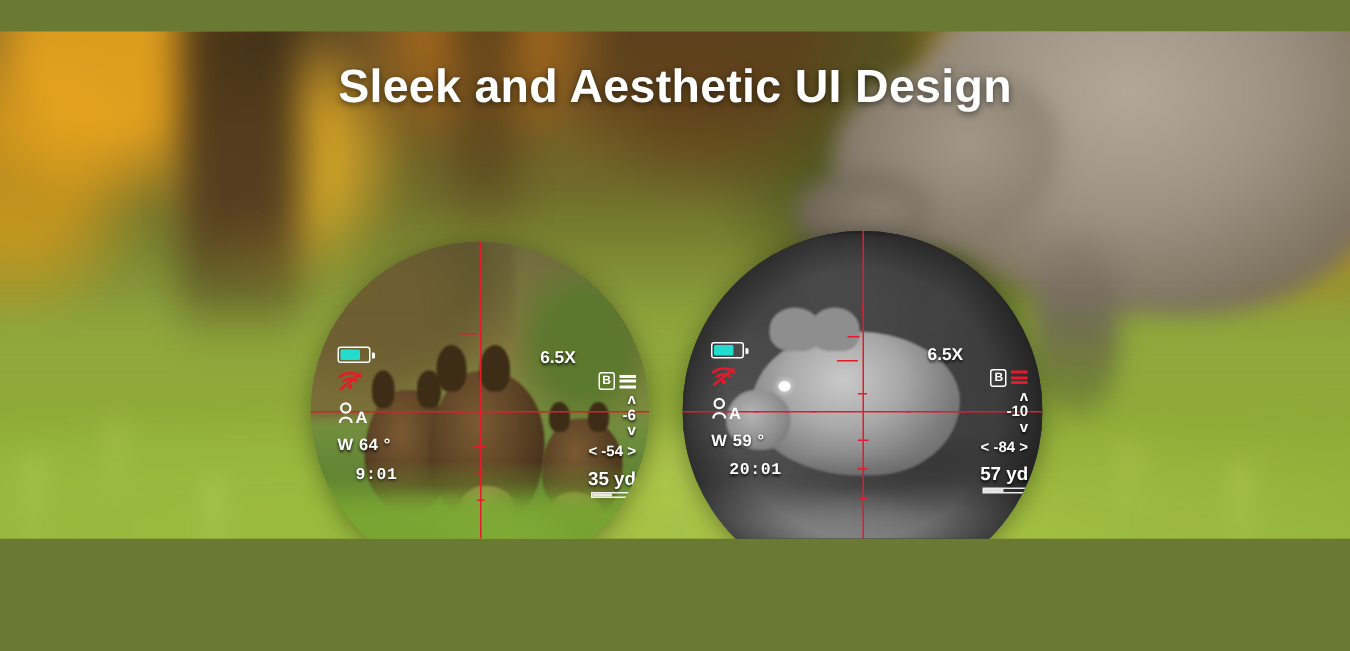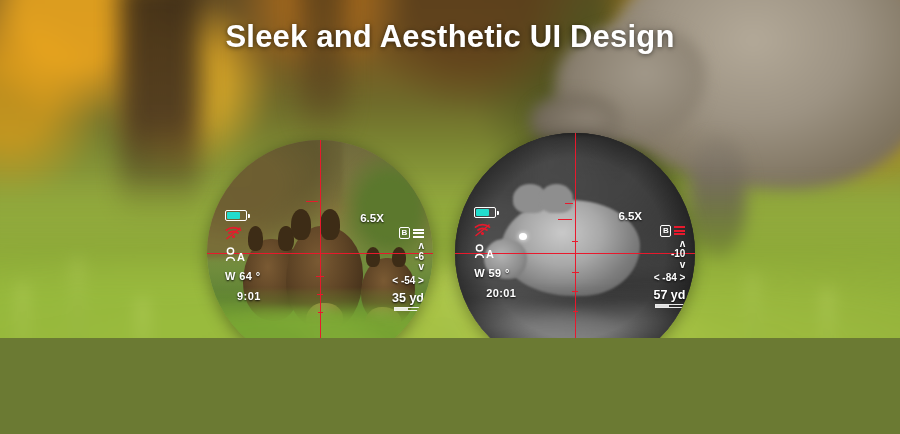--- a/index.html
+++ b/index.html
@@ -1,21 +1,21 @@
 <!DOCTYPE html>
 <html><head>
 <meta charset="utf-8">
 <style>
   html,body{margin:0;padding:0;}
   body{
     width:900px;height:434px;overflow:hidden;
     font-family:"Liberation Sans", sans-serif;
     background:#6b7a33;
   }
-  .stage{position:relative;width:900px;height:338px;overflow:hidden;}
+  .stage{position:relative;width:900px;height:338px;overflow:hidden;margin-top:21px;}
 
   
   .bg{position:absolute;inset:0;}
   .bg-base{
     position:absolute;inset:-40px;
     background:
       radial-gradient(circle at 12% 12%, rgba(240,170,30,.85) 0 6%, rgba(0,0,0,0) 12%),
       radial-gradient(circle at 23% 30%, rgba(235,180,40,.75) 0 5%, rgba(0,0,0,0) 11%),
       radial-gradient(circle at 5% 34%, rgba(225,160,25,.7) 0 4%, rgba(0,0,0,0) 10%),
       radial-gradient(circle at 37% 8%, rgba(200,120,25,.6) 0 5%, rgba(0,0,0,0) 12%),
@@ -202,21 +202,21 @@
     box-sizing:border-box;padding:1px;
   }
   .batt::after{
     content:"";position:absolute;right:-4px;top:3px;width:2.5px;height:4px;
     background:#ffffff;border-radius:0 1px 1px 0;
   }
   .batt i{display:block;width:72%;height:100%;background:#22dccd;border-radius:1px;}
   .icon-row{margin-top:5px;height:16px;}
   .txt{font-size:11px;font-weight:bold;text-shadow:0 1px 2px rgba(0,0,0,.85);letter-spacing:.4px;}
   .t-w{margin-top:7px;}
-  .t-time{margin-top:8px;margin-left:12px;}
+  .t-time{margin-top:8px;margin-left:12px;font-family:Liberation Mono, monospace;}
   .r-zoom{font-size:11.5px;font-weight:bold;text-shadow:0 1px 2px rgba(0,0,0,.85);text-align:center;}
   .r-mode{margin-top:3px;display:flex;justify-content:flex-end;align-items:center;gap:3px;}
   .mode-box{
     width:11px;height:12px;border:1.4px solid #ffffff;border-radius:2px;
     font-size:8px;line-height:10px;text-align:center;font-weight:bold;box-sizing:border-box;
   }
   .mode-bars{display:flex;flex-direction:column;gap:1.5px;}
   .mode-bars span{display:block;width:11px;height:2px;background:#ffffff;}
   .mode-bars.red span{background:#e8192c;}
   .r-elev{margin-top:2px;font-size:10px;font-weight:bold;line-height:1.05;text-shadow:0 1px 2px rgba(0,0,0,.85);}

